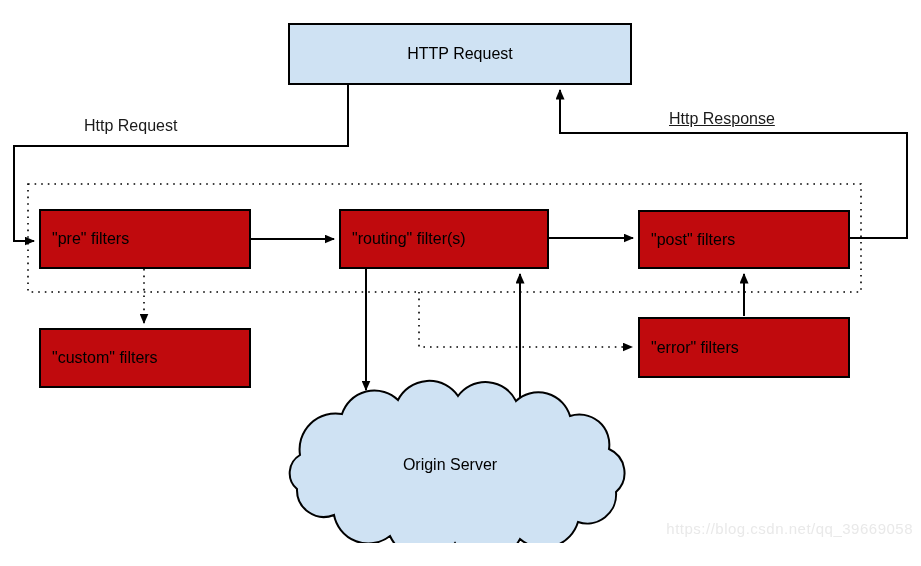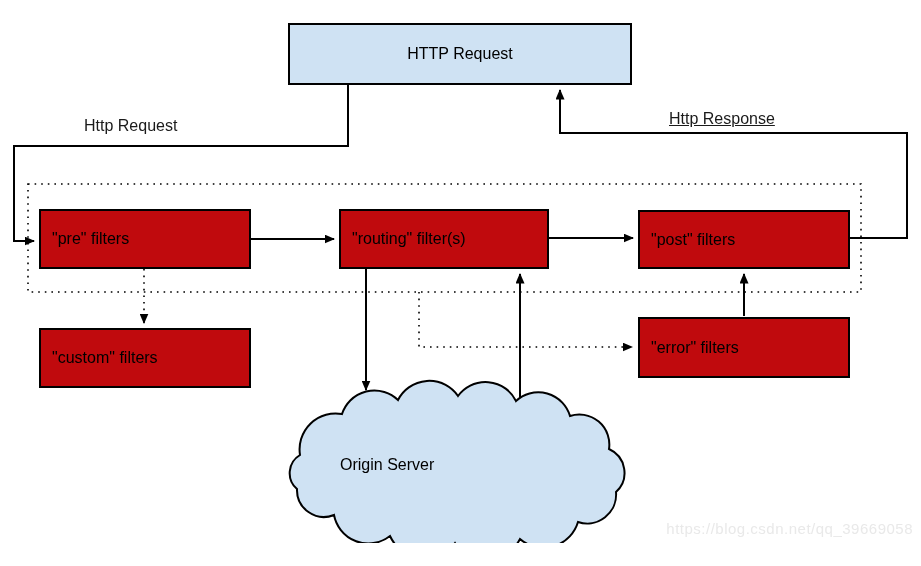--- a/index.html
+++ b/index.html
@@ -22,21 +22,21 @@
     display:flex;align-items:center;
     font-size:16px;color:#000;
   }
   .box.blue{background:var(--box_blue,#cfe2f3);justify-content:center;}
   .box.red{background:var(--box_red,#c00a0d);justify-content:flex-start;padding-left:11px;}
   .edge-label{
     position:absolute;font-size:16px;color:#1a1a1a;white-space:nowrap;
   }
   .cloud-label{
     position:absolute;left:340px;top:456px;width:220px;
-    text-align:left;font-size:16px;color:#000;
+    text-align:center;font-size:16px;color:#000;
   }
   .watermark{
     position:absolute;right:8px;bottom:6px;
     font-size:15px;color:var(--watermark,#e9e9e9);
     letter-spacing:0.5px;
   }
 </style>
 </head>
 <body>
 

